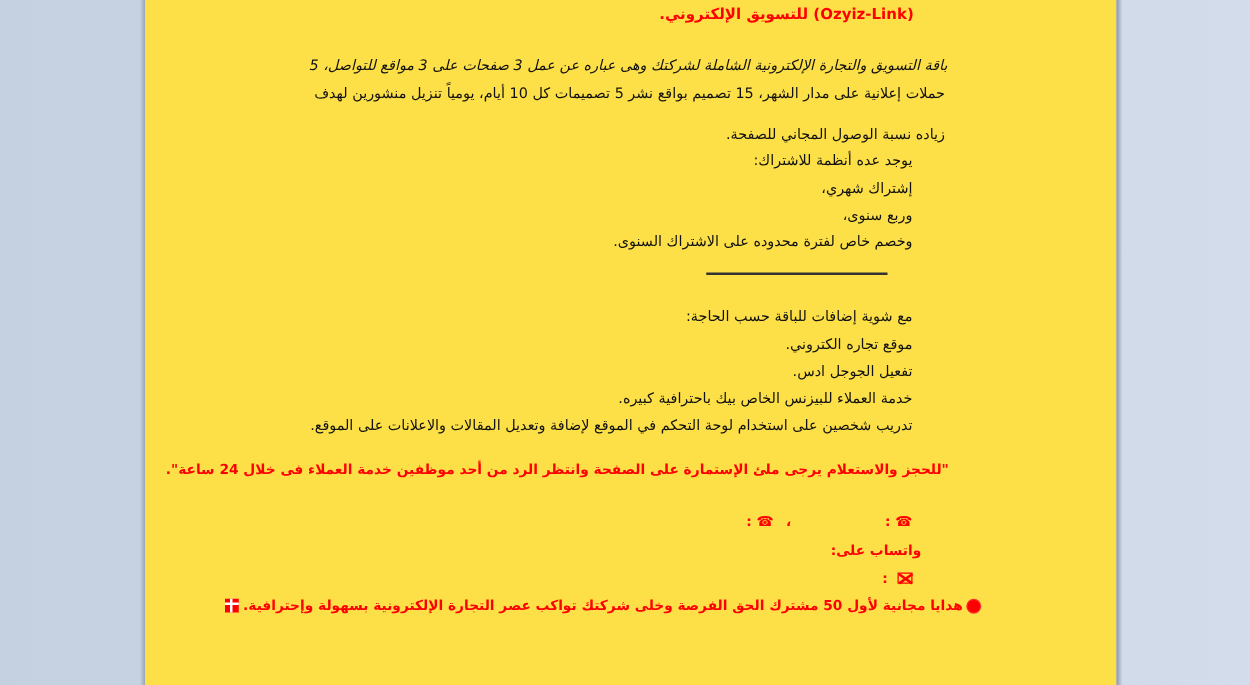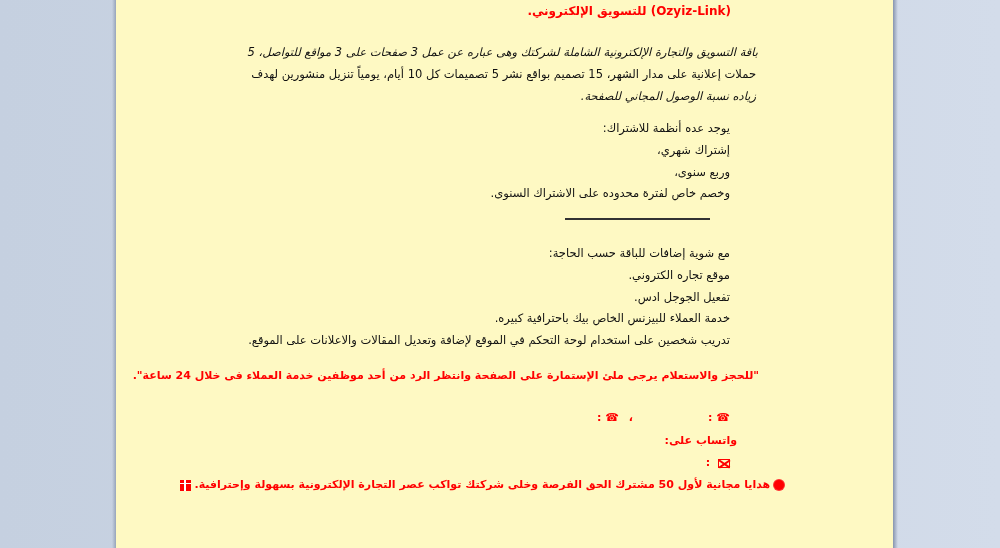--- a/index.html
+++ b/index.html
@@ -11,21 +11,21 @@
   .page-shadow-l {
     position:absolute; left:112px; top:0; width:4px; height:548px;
     background: linear-gradient(to right, rgba(120,135,160,0) 0%, rgba(120,135,160,0.6) 100%);
   }
   .page-shadow-r {
     position:absolute; left:893px; top:0; width:5px; height:548px;
     background: linear-gradient(to right, rgba(110,125,155,0.75) 0%, rgba(120,135,160,0) 100%);
   }
   .page {
     position:absolute; left:116px; top:0; width:777px; height:548px;
-    background:#fef9c3;
+    background:#fde047;
   }
   .line {
     position:absolute; right:0; direction:rtl; text-align:right;
     white-space:nowrap; font-size:11.5px; color:#111;
   }
   .red { color:#ff0000; font-weight:bold; font-size:11px; }
   .divider {
     position:absolute; left:449px; top:218px; width:145px; height:2px; background:#333;
   }
   .icon { display:inline-block; color:#ff0000; font-weight:bold; }
@@ -54,21 +54,21 @@
 
 <div class="page-shadow-l"></div>
 <div class="page-shadow-r"></div>
 
 <div class="page">
 
   <div class="line red" style="top:4px; right:162px; font-size:12px;">(Ozyiz-Link) للتسويق الإلكتروني.</div>
 
   <div class="line" style="top:45px; right:135px;font-style:italic;">باقة التسويق والتجارة الإلكترونية الشاملة لشركتك وهى عباره عن عمل 3 صفحات على 3 مواقع للتواصل، 5</div>
   <div class="line" style="top:67px; right:137px;">حملات إعلانية على مدار الشهر، 15 تصميم بواقع نشر 5 تصميمات كل 10 أيام، يومياً تنزيل منشورين لهدف</div>
-  <div class="line" style="top:89px; right:137px;font-style:italic;">زياده نسبة الوصول المجاني للصفحة.</div>
+  <div class="line" style="top:100px; right:137px;">زياده نسبة الوصول المجاني للصفحة.</div>
 
   <div class="line" style="top:121px; right:163px;">يوجد عده أنظمة للاشتراك:</div>
   <div class="line" style="top:143px; right:163px;">إشتراك شهري،</div>
   <div class="line" style="top:165px; right:163px;">وربع سنوى،</div>
   <div class="line" style="top:186px; right:163px;text-align:center;">وخصم خاص لفترة محدوده على الاشتراك السنوى.</div>
 
   <div class="divider"></div>
 
   <div class="line" style="top:246px; right:163px;">مع شوية إضافات للباقة حسب الحاجة:</div>
   <div class="line" style="top:268px; right:163px;">موقع تجاره الكتروني.</div>

